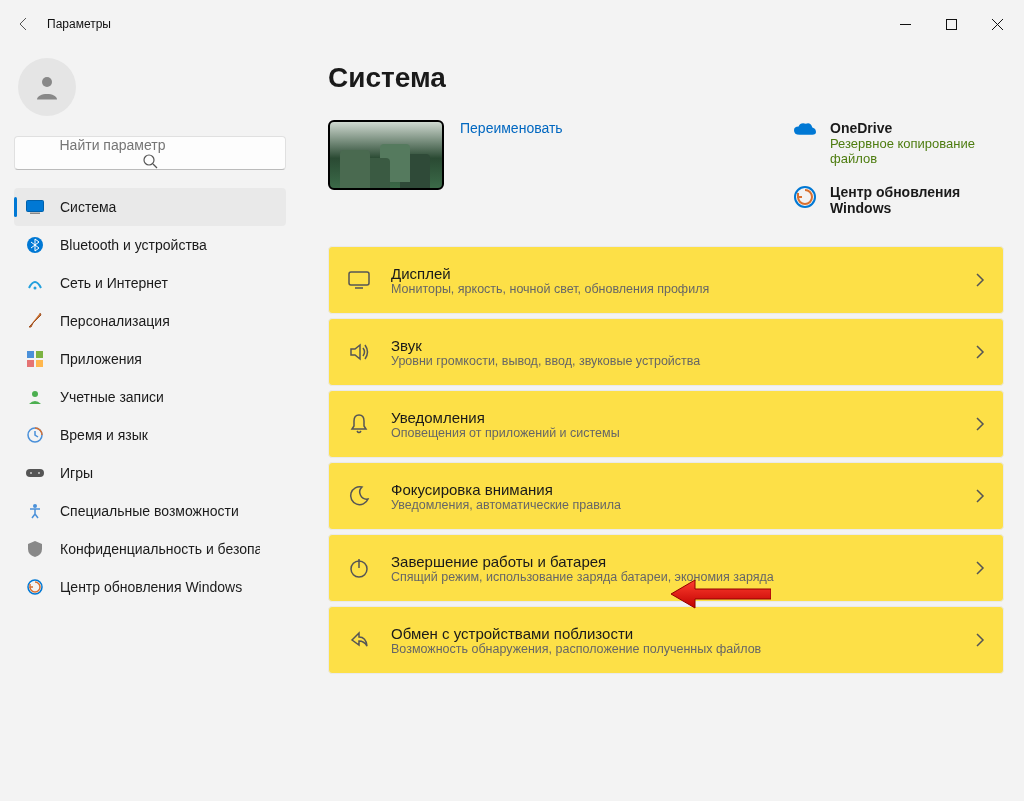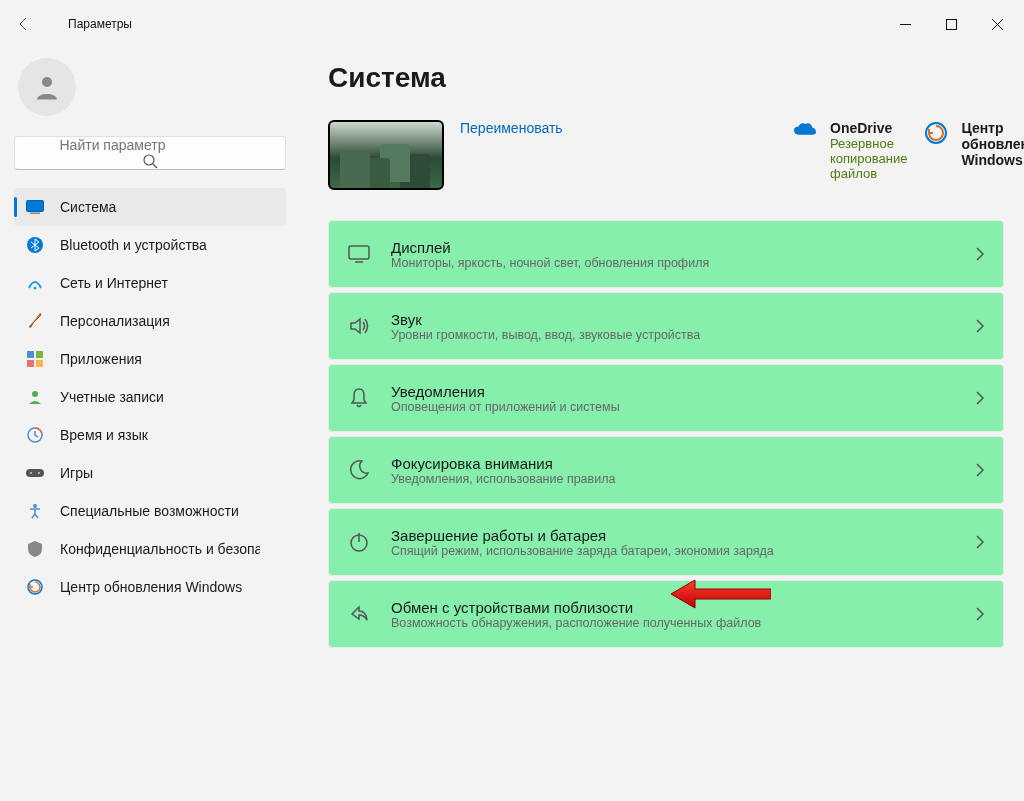--- a/index.html
+++ b/index.html
@@ -1,20 +1,20 @@
 <!DOCTYPE html>
 <html><head>
 <meta charset="utf-8">
 <style>
 * { box-sizing: border-box; margin: 0; padding: 0; font-family: "Segoe UI", -apple-system, sans-serif; }
 body { background: #f3f3f3; width: 1024px; height: 801px; overflow: hidden; position: relative; }
 
 .titlebar { height: 48px; display: flex; align-items: center; padding: 0 4px; }
 .back-btn { width: 40px; height: 48px; display: flex; align-items: center; justify-content: center; color: #555; cursor: pointer; }
-.title { font-size: 12px; color: #111; margin-left: 24px; }
+.title { font-size: 12px; color: #111; margin-left: 3px; }
 .win-controls { margin-left: auto; display: flex; }
 .win-btn { width: 46px; height: 48px; display: flex; align-items: center; justify-content: center; color: #111; cursor: pointer; }
 
 .layout { display: flex; height: calc(801px - 48px); }
 .sidebar { width: 300px; padding: 4px 14px 14px 14px; }
 
 .user-block { display: flex; align-items: center; gap: 14px; padding: 6px 4px 20px 4px; }
 .avatar { width: 58px; height: 58px; border-radius: 50%; background: #e5e5e5; display: flex; align-items: center; justify-content: center; }
 .avatar svg { width: 30px; height: 30px; fill: #888; }
 
@@ -29,28 +29,28 @@
 .nav-icon { width: 18px; height: 18px; display: inline-flex; align-items: center; justify-content: center; }
 
 .main { flex: 1; padding: 14px 20px 0 28px; overflow-y: auto; }
 .page-title { font-size: 28px; font-weight: 600; color: #1a1a1a; margin-bottom: 26px; }
 
 .top-row { display: flex; align-items: flex-start; margin-bottom: 30px; gap: 18px; }
 .device-block { display: flex; gap: 16px; }
 .device-thumb { width: 116px; height: 70px; border-radius: 6px; background: linear-gradient(180deg,#cfd9d0 0%,#2a4a33 55%,#3b6a48 100%); border: 2px solid #000; position: relative; overflow: hidden; }
 .device-thumb::after{content:"";position:absolute;left:10px;bottom:0;width:30px;height:38px;background:#4a6a50;border-radius:4px 4px 0 0;box-shadow:20px 8px 0 0 #3a5a42, 40px -6px 0 0 #557a5e, 60px 4px 0 0 #2f4a38;}
 .rename-link { color: #0067c0; font-size: 14px; cursor: pointer; }
-.info-col { margin-left: auto; width: 210px; display: flex; gap: 18px; }
+.info-col { margin-left: auto; width: 210px; display: flex; flex-direction: column; gap: 18px; }
 .info-item { display: flex; gap: 14px; }
 .info-icon { width: 22px; height: 22px; flex-shrink: 0; margin-top: 2px; }
 .info-text .info-title { font-size: 14px; font-weight: 600; color: #1a1a1a; }
 .info-text .info-sub { font-size: 13px; color: #4d7c0f; }
 
 .settings-list { display: flex; flex-direction: column; gap: 4px; }
-.setting-item { display: flex; align-items: center; background: #86efac; border: 1px solid #eaeaea; border-radius: 4px; height: 68px; padding: 0 18px; cursor: pointer; position: relative; }
+.setting-item { display: flex; align-items: center; background: #fde047; border: 1px solid #eaeaea; border-radius: 4px; height: 68px; padding: 0 18px; cursor: pointer; position: relative; }
 .setting-icon { width: 24px; height: 24px; color: #555; margin-right: 20px; flex-shrink: 0; }
 .setting-text { flex: 1; }
 .setting-title { font-size: 15px; color: #1a1a1a; }
 .setting-sub { font-size: 12.5px; color: #666; }
 .chev { color: #555; }
 
 .arrow-annotation { position: absolute; left: 671px; top: 576px; pointer-events: none; }
 </style>
 </head>
 <body>
@@ -280,21 +280,21 @@
             <path d="M1 1 L7 7 L1 13" stroke="#555" stroke-width="1.5" fill="none"></path>
           </svg>
       </div>
 
       <div class="setting-item">
         <svg class="setting-icon" viewBox="0 0 24 24">
             <path d="M15 3 A9 9 0 1 0 21 15 A7 7 0 0 1 15 3 Z" fill="none" stroke="#555" stroke-width="1.5"></path>
           </svg>
         <div class="setting-text">
             <div class="setting-title">Фокусировка внимания</div>
-            <div class="setting-sub">Уведомления, использование правила</div>
+            <div class="setting-sub">Уведомления, автоматические правила</div>
           </div>
         <svg class="chev" width="10" height="14" viewBox="0 0 8 14">
             <path d="M1 1 L7 7 L1 13" stroke="#555" stroke-width="1.5" fill="none"></path>
           </svg>
       </div>
 
       <div class="setting-item">
         <svg class="setting-icon" viewBox="0 0 24 24">
             <circle cx="12" cy="13" r="8" fill="none" stroke="#555" stroke-width="1.5"></circle>
             <line x1="12" y1="3" x2="12" y2="12" stroke="#555" stroke-width="1.5"></line>

